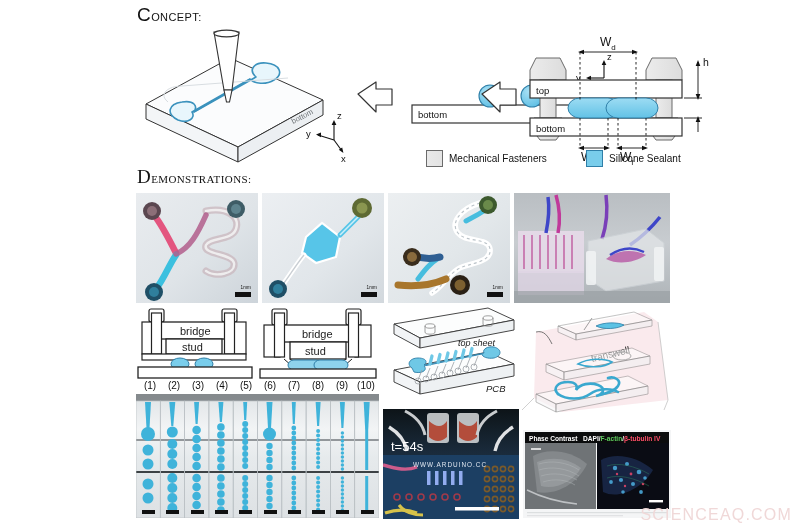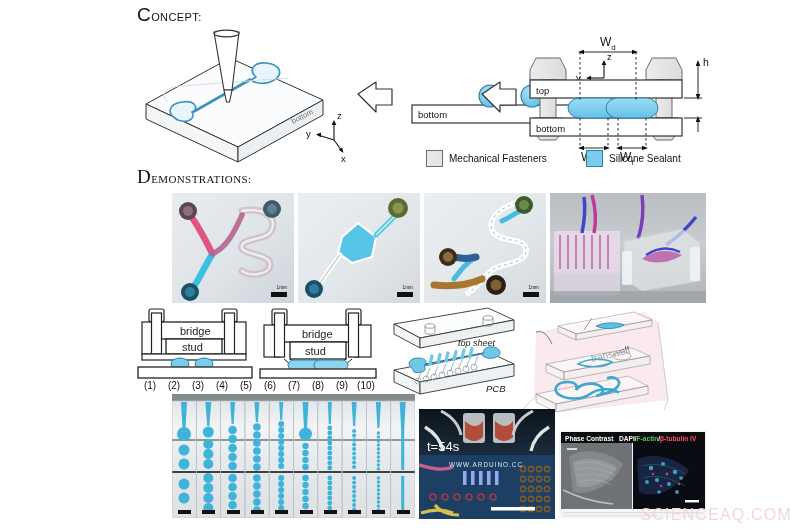--- a/index.html
+++ b/index.html
@@ -27,21 +27,20 @@
   .section-title .rest { font-size: 11px; }
 
   .panel { position: absolute; }
   svg { display: block; overflow: visible; }
 
   
   .photo {
     position: absolute;
     overflow: hidden;
     background: #cfd3d6;
-    margin-left: 36px;
   }
   .scalebar {
     position: absolute;
     background: #111;
     height: 5px;
   }
   .scalelabel {
     position: absolute;
     font-size: 4.6px;
     color: #111;

